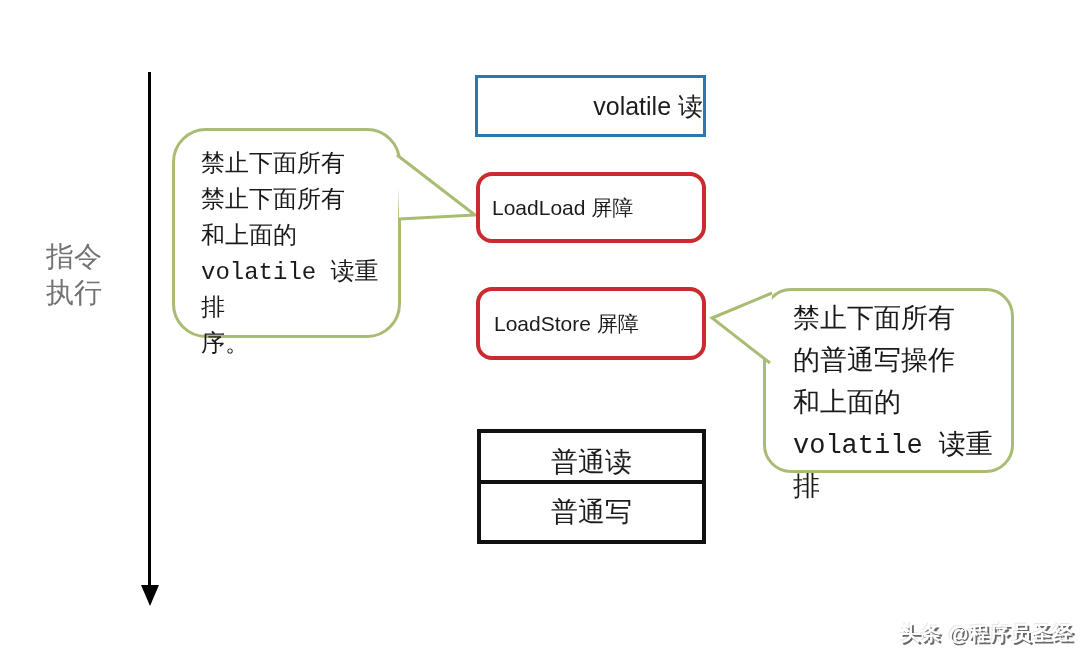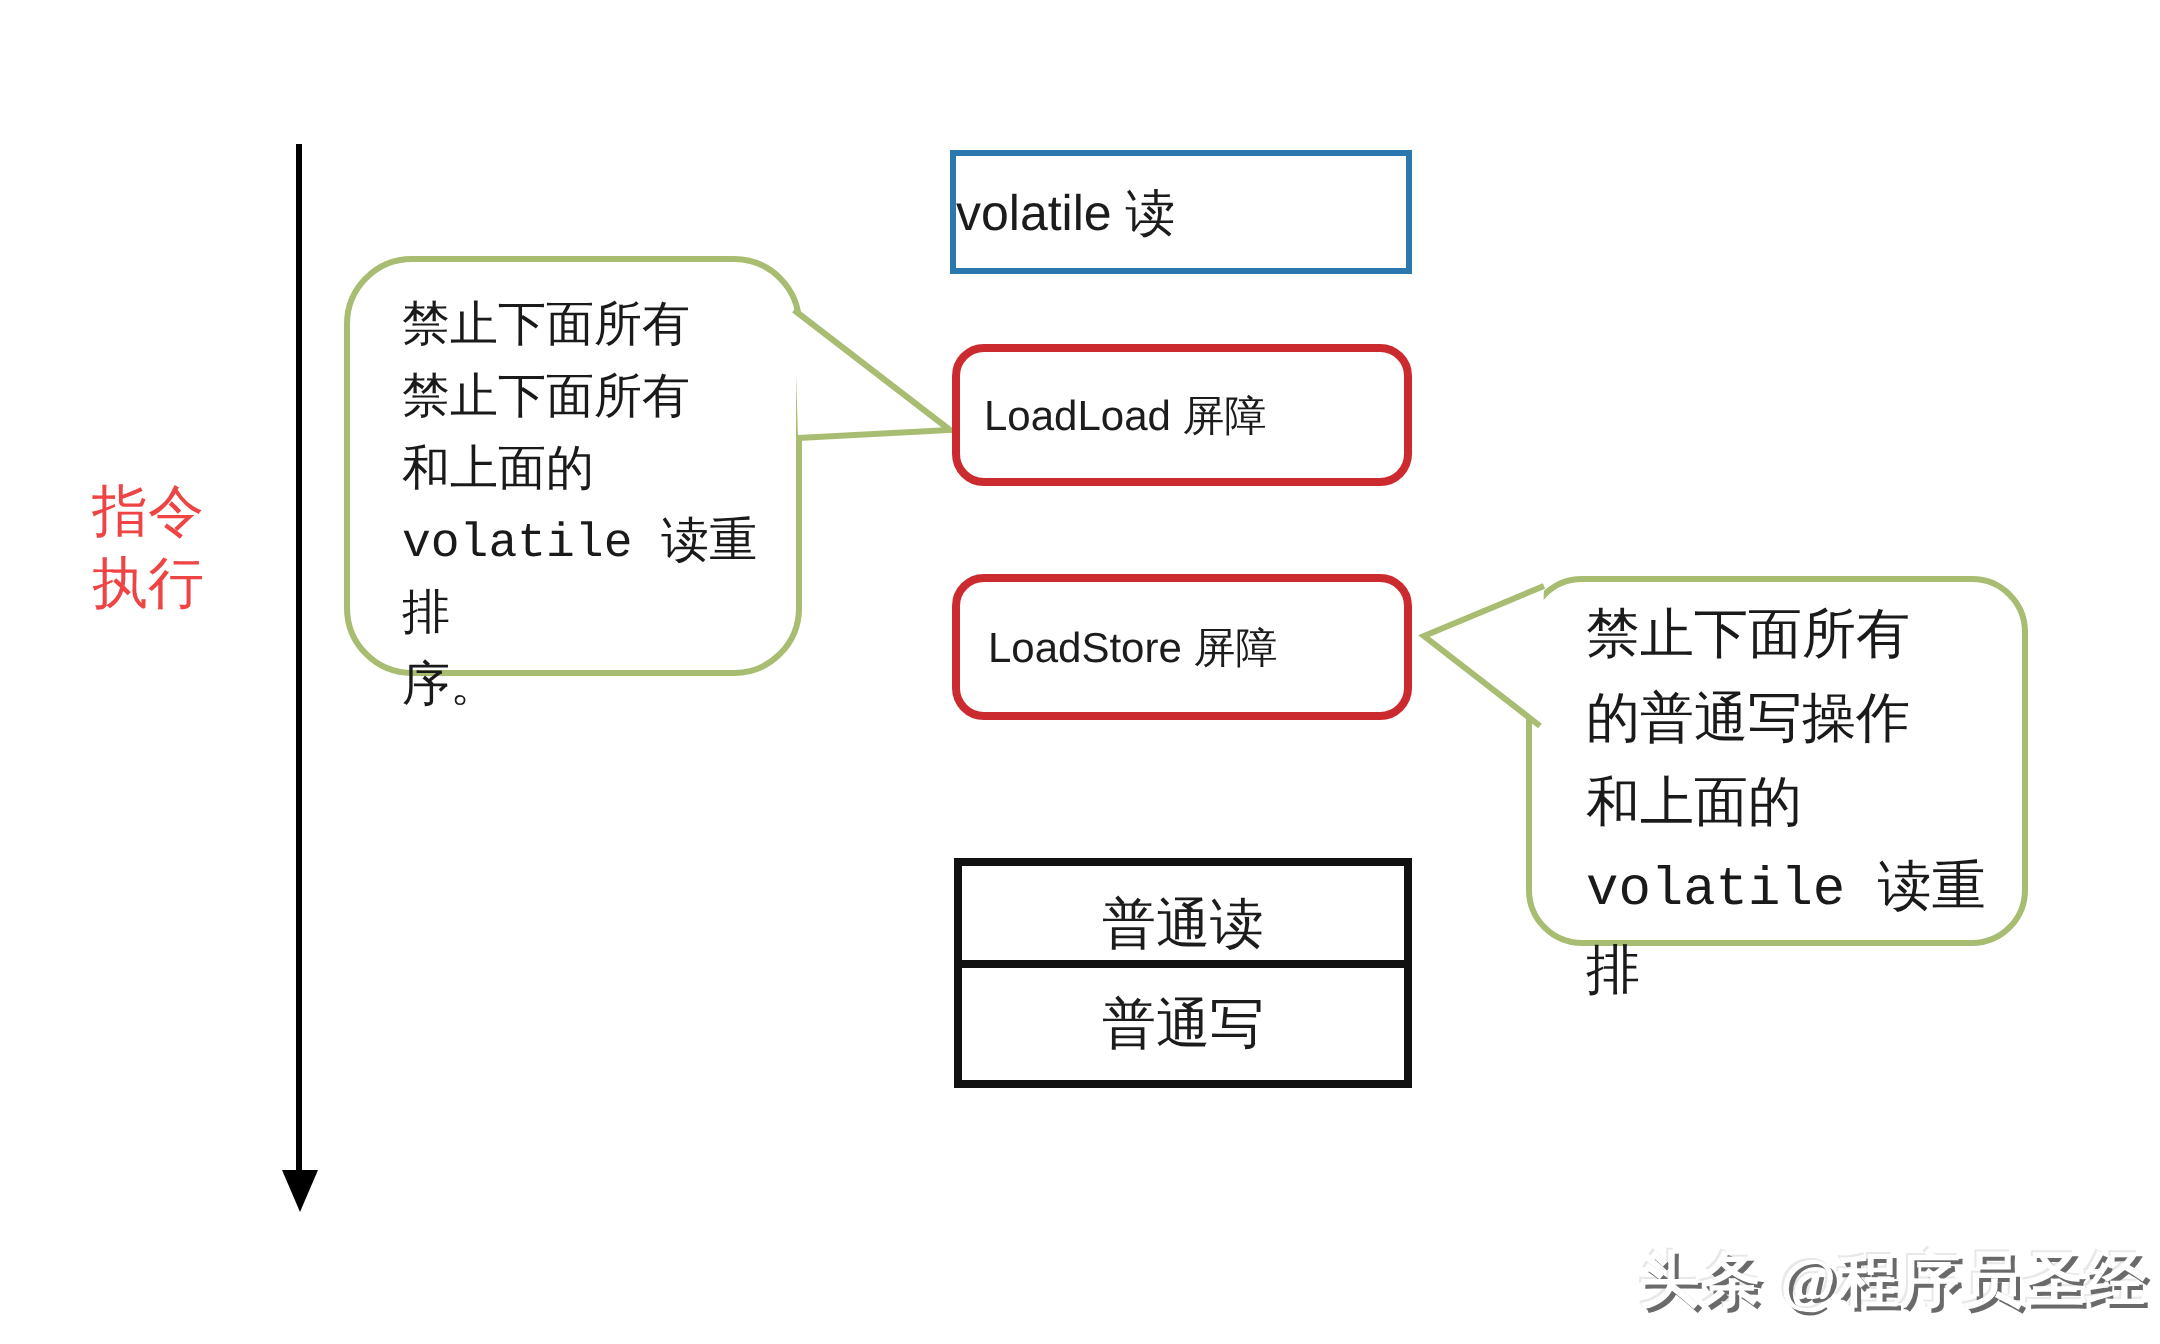--- a/index.html
+++ b/index.html
@@ -12,31 +12,31 @@
 
   
   .arrow-line { position:absolute; left:148px; top:72px; width:3px; height:516px; background:#000; }
   .arrow-head {
     position:absolute; left:141px; top:585px; width:0; height:0;
     border-left:9px solid transparent; border-right:9px solid transparent;
     border-top:21px solid #000;
   }
   .exec-label {
     position:absolute; left:36px; top:241px; width:76px;
-    font-size:28px; line-height:36px; text-align:center; color:#ef4444;
+    font-size:28px; line-height:36px; text-align:center; color:#737373;
   }
 
   
   .box {
     position:absolute; box-sizing:border-box; background:#fff;
     display:flex; align-items:center; white-space:nowrap;
   }
   .box-volatile {
     left:475px; top:75px; width:231px; height:62px;
-    border:3px solid #2a78ad; justify-content:flex-start; font-size:25px;
+    border:3px solid #2a78ad; justify-content:flex-end; font-size:25px;
   }
   .box-loadload {
     left:476px; top:172px; width:230px; height:71px;
     border:4px solid #cb2a2f; border-radius:16px; padding-left:12px; font-size:21px;
   }
   .box-loadstore {
     left:476px; top:287px; width:230px; height:73px;
     border:4px solid #cb2a2f; border-radius:16px; padding-left:14px; font-size:21px;
   }
   .box-read, .box-write {
@@ -58,23 +58,23 @@
     left:763px; top:288px; width:251px; height:185px; border-radius:28px;
     padding:8px 8px 0 27px; font-size:27px; line-height:42px;
   }
   .tail { position:absolute; }
   .tail-left  { left:385px; top:133px; }
   .tail-right { left:703px; top:283px; }
 
   
   .watermark {
     position:absolute; right:6px; top:620px; width:400px; text-align:right;
-    font-size:30px; font-weight:bold; letter-spacing:1px;
+    font-size:20px; font-weight:bold; letter-spacing:1px;
     color:#ffffff; text-shadow:2px 2px 0 #6a6a6a, -1px -1px 0 #e8e8e8;
-    font-family:Liberation Serif, serif;
+    font-family:Liberation Sans, sans-serif;
   }
 </style>
 </head>
 <body>
 
 <div class="stage">
 
   <div class="exec-label serif">
     <div>指令</div>
     <div>执行</div>

